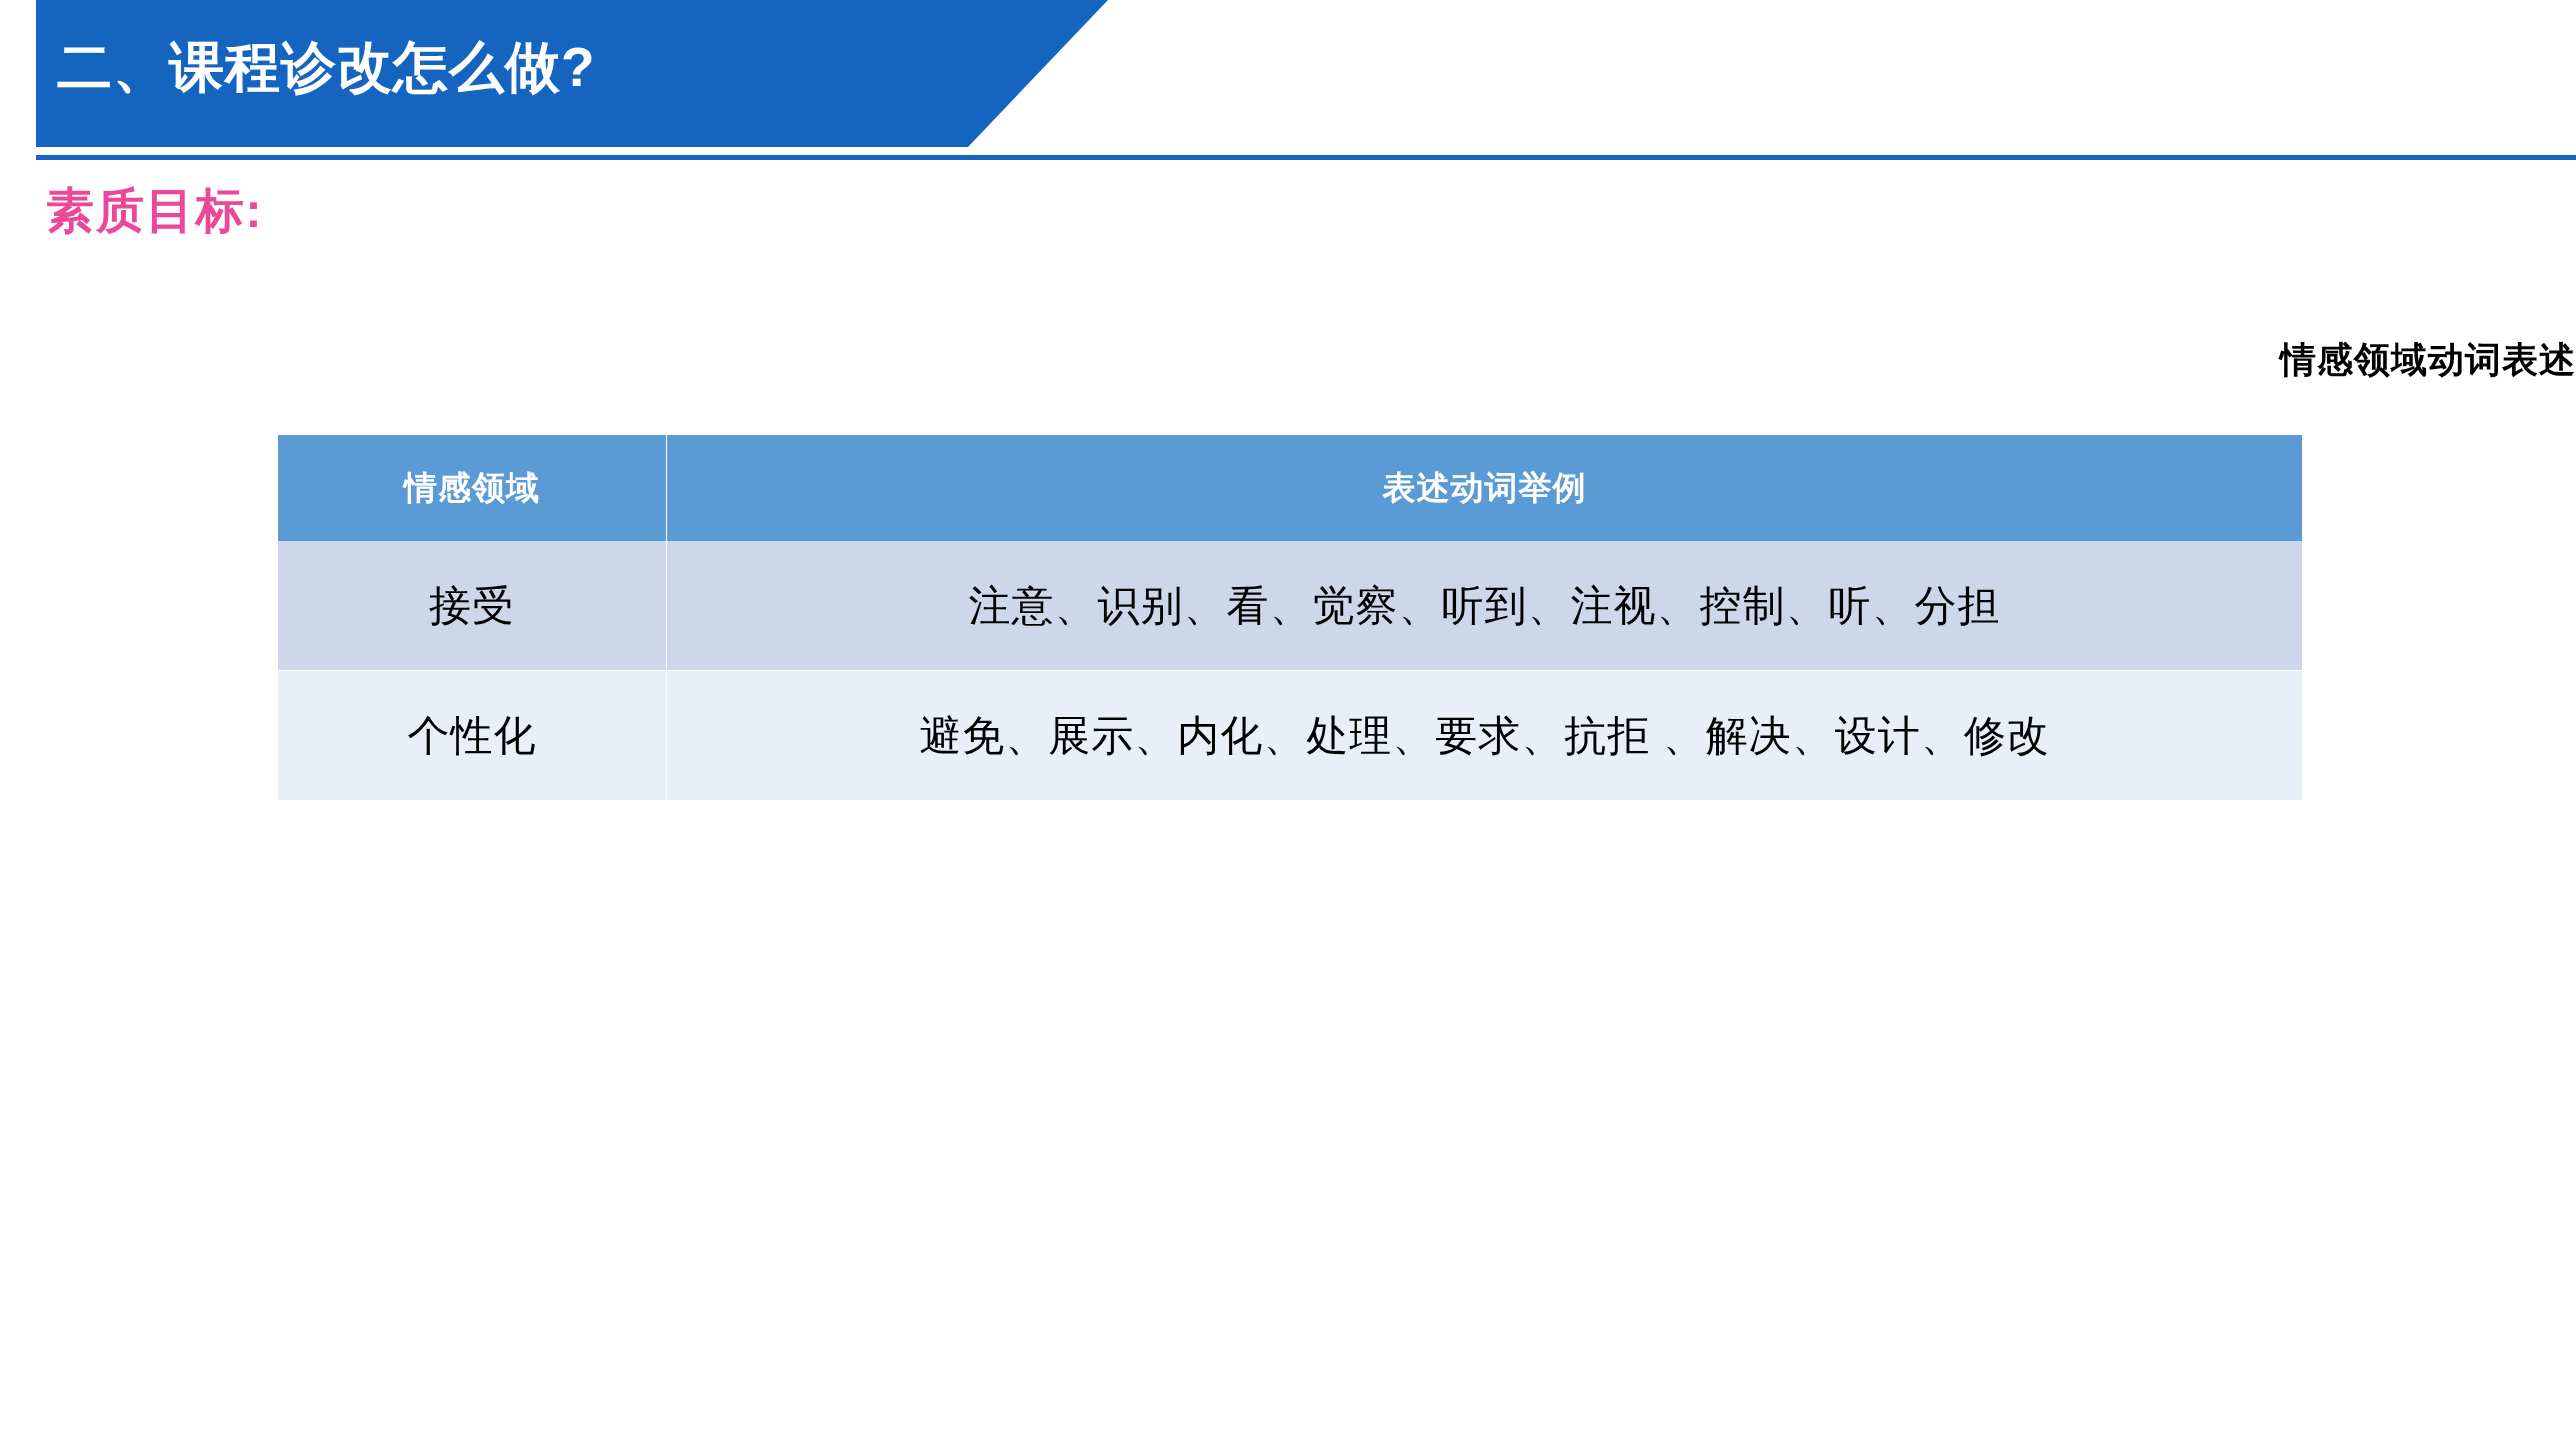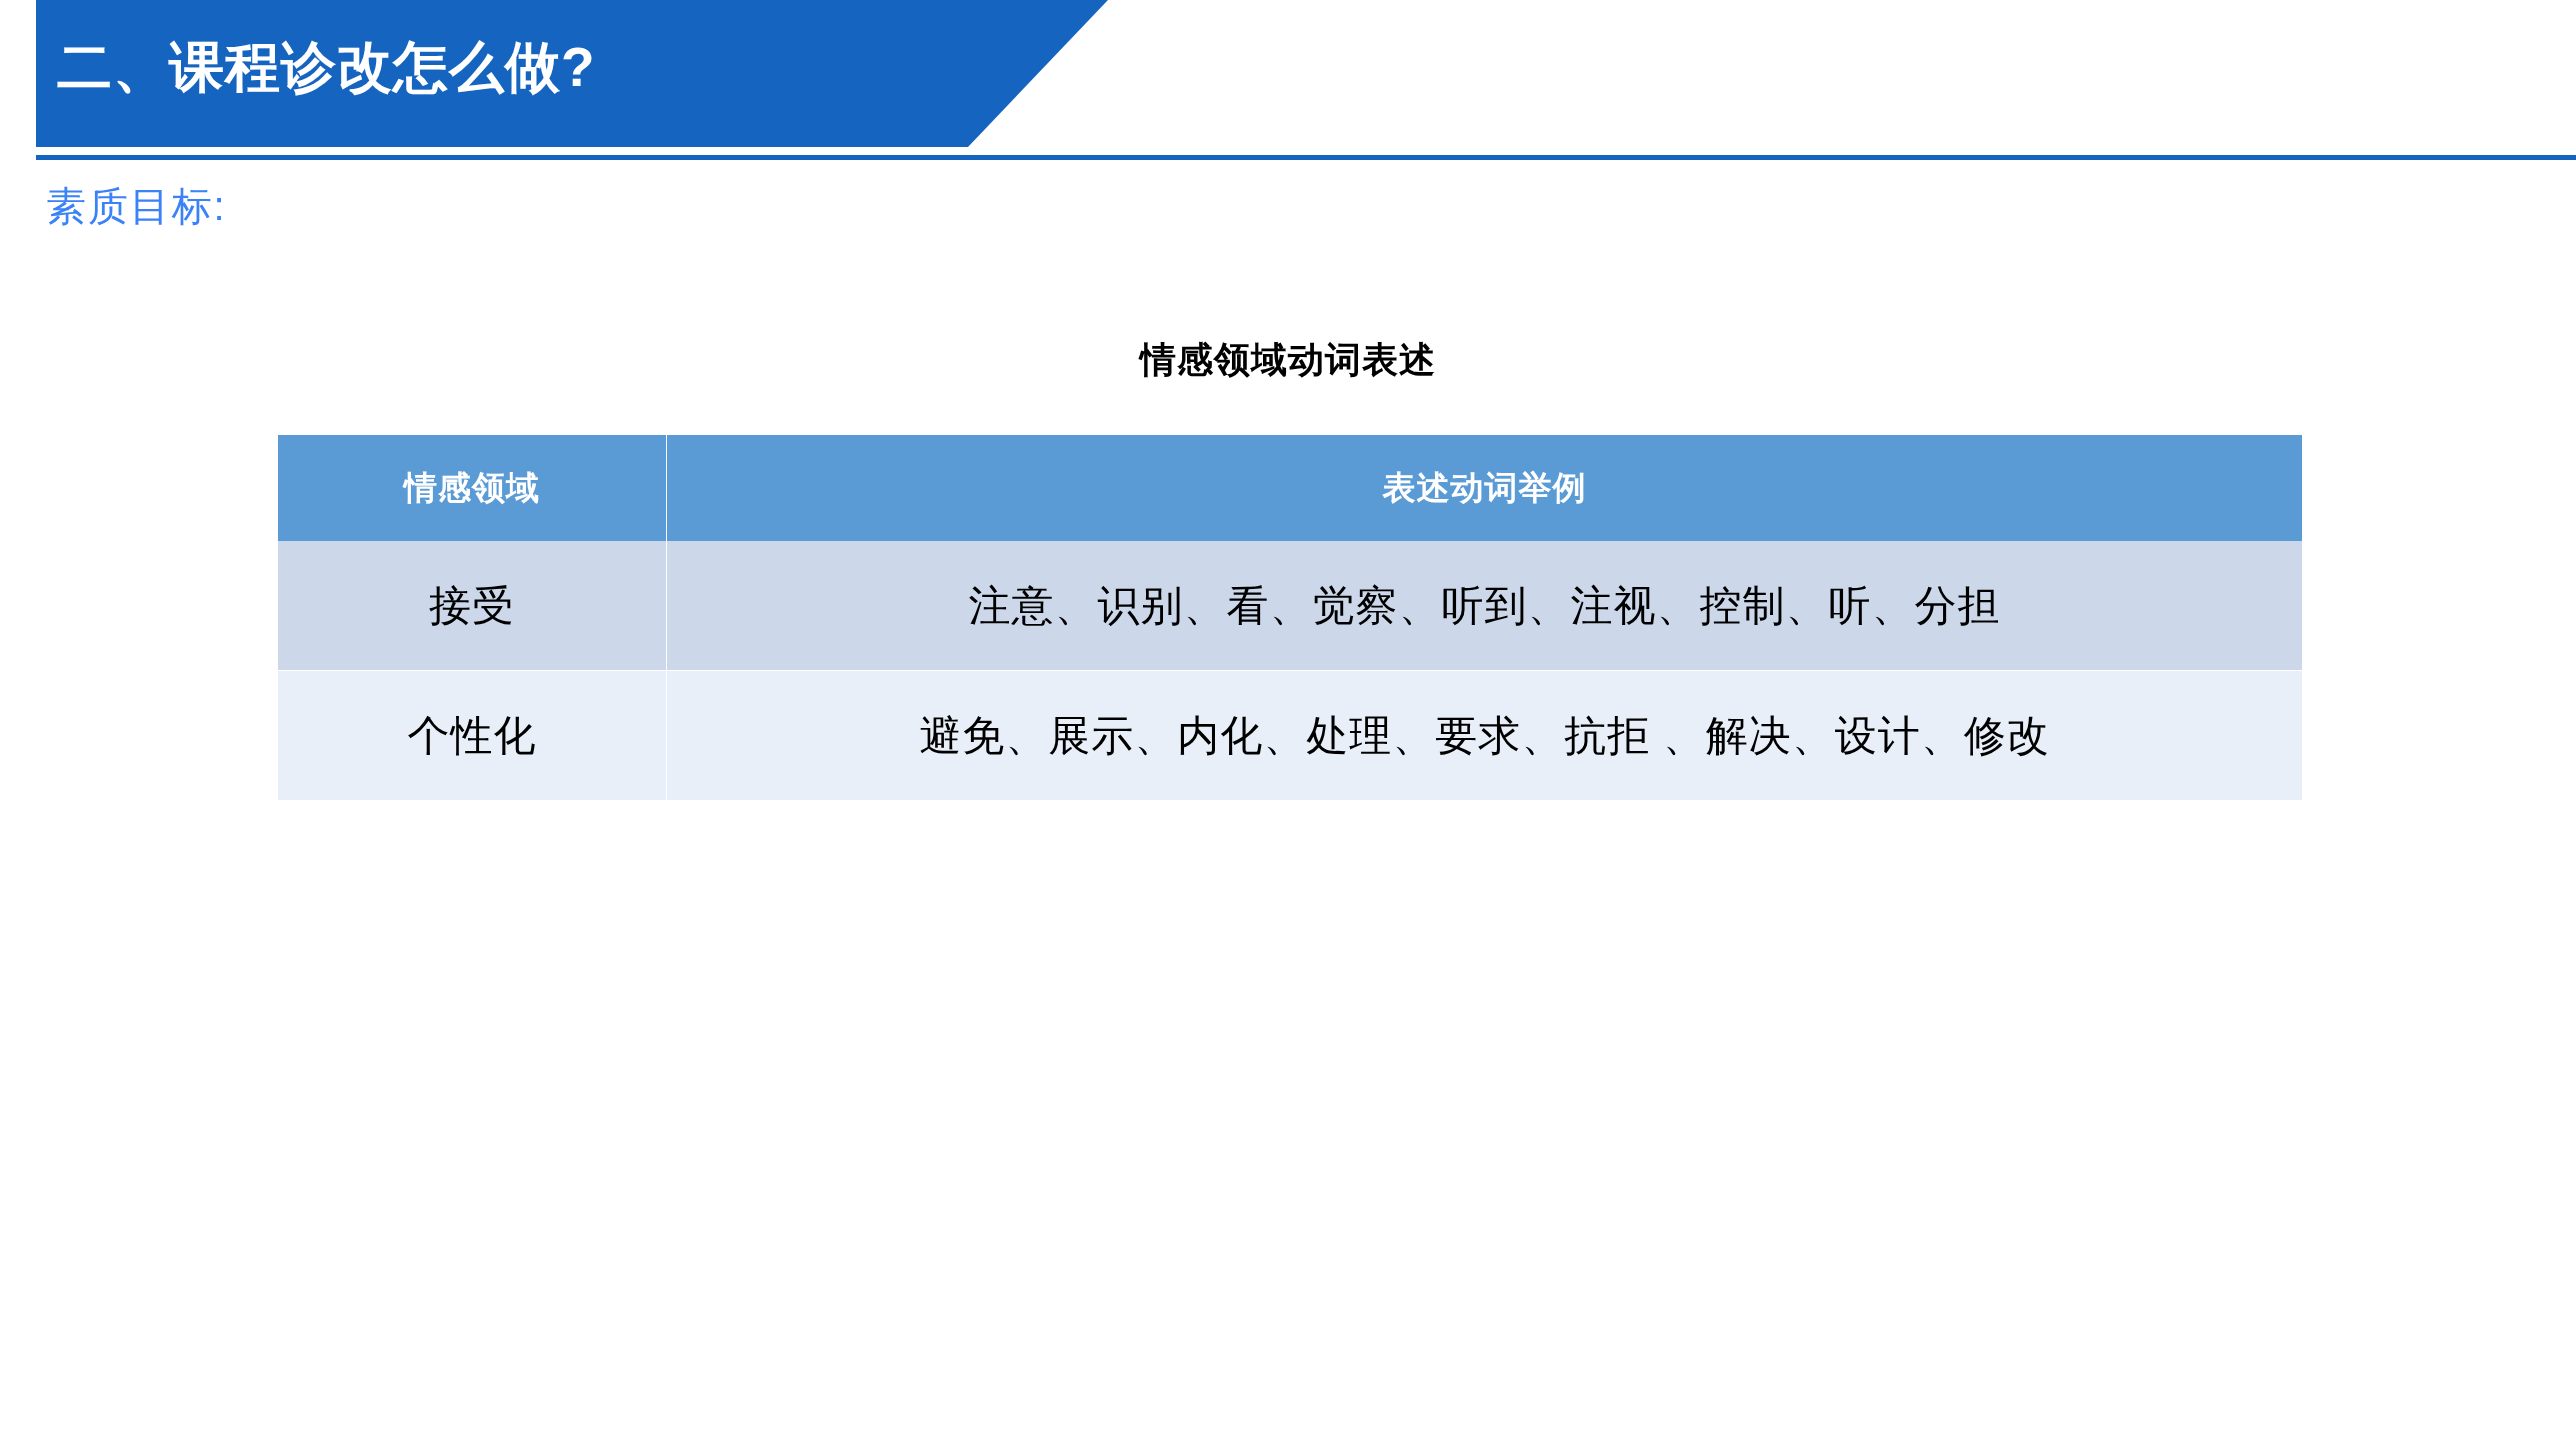--- a/index.html
+++ b/index.html
@@ -60,33 +60,33 @@
     width: 599px;
     height: 8.7px;
     background: #ffffff;
   }
 
   
   .section-title {
     position: absolute;
     top: 179px;
     left: 46px;
-    font-size: 40px;
-    font-weight: normal;
-    color: #3b82f6;
+    font-size: 48px;
+    font-weight: bold;
+    color: #ec4899;
     letter-spacing: 1.9px;
   }
 
   
   .table-title {
     position: absolute;
     top: 336px;
     left: 0;
     width: 2576px;
-    text-align: center;
+    text-align: right;
     font-size: 36px;
     font-weight: bold;
     color: #000000;
     letter-spacing: 1px;
   }
   .verb-table {
     position: absolute;
     top: 435px;
     left: 278px;
     width: 2024px;

